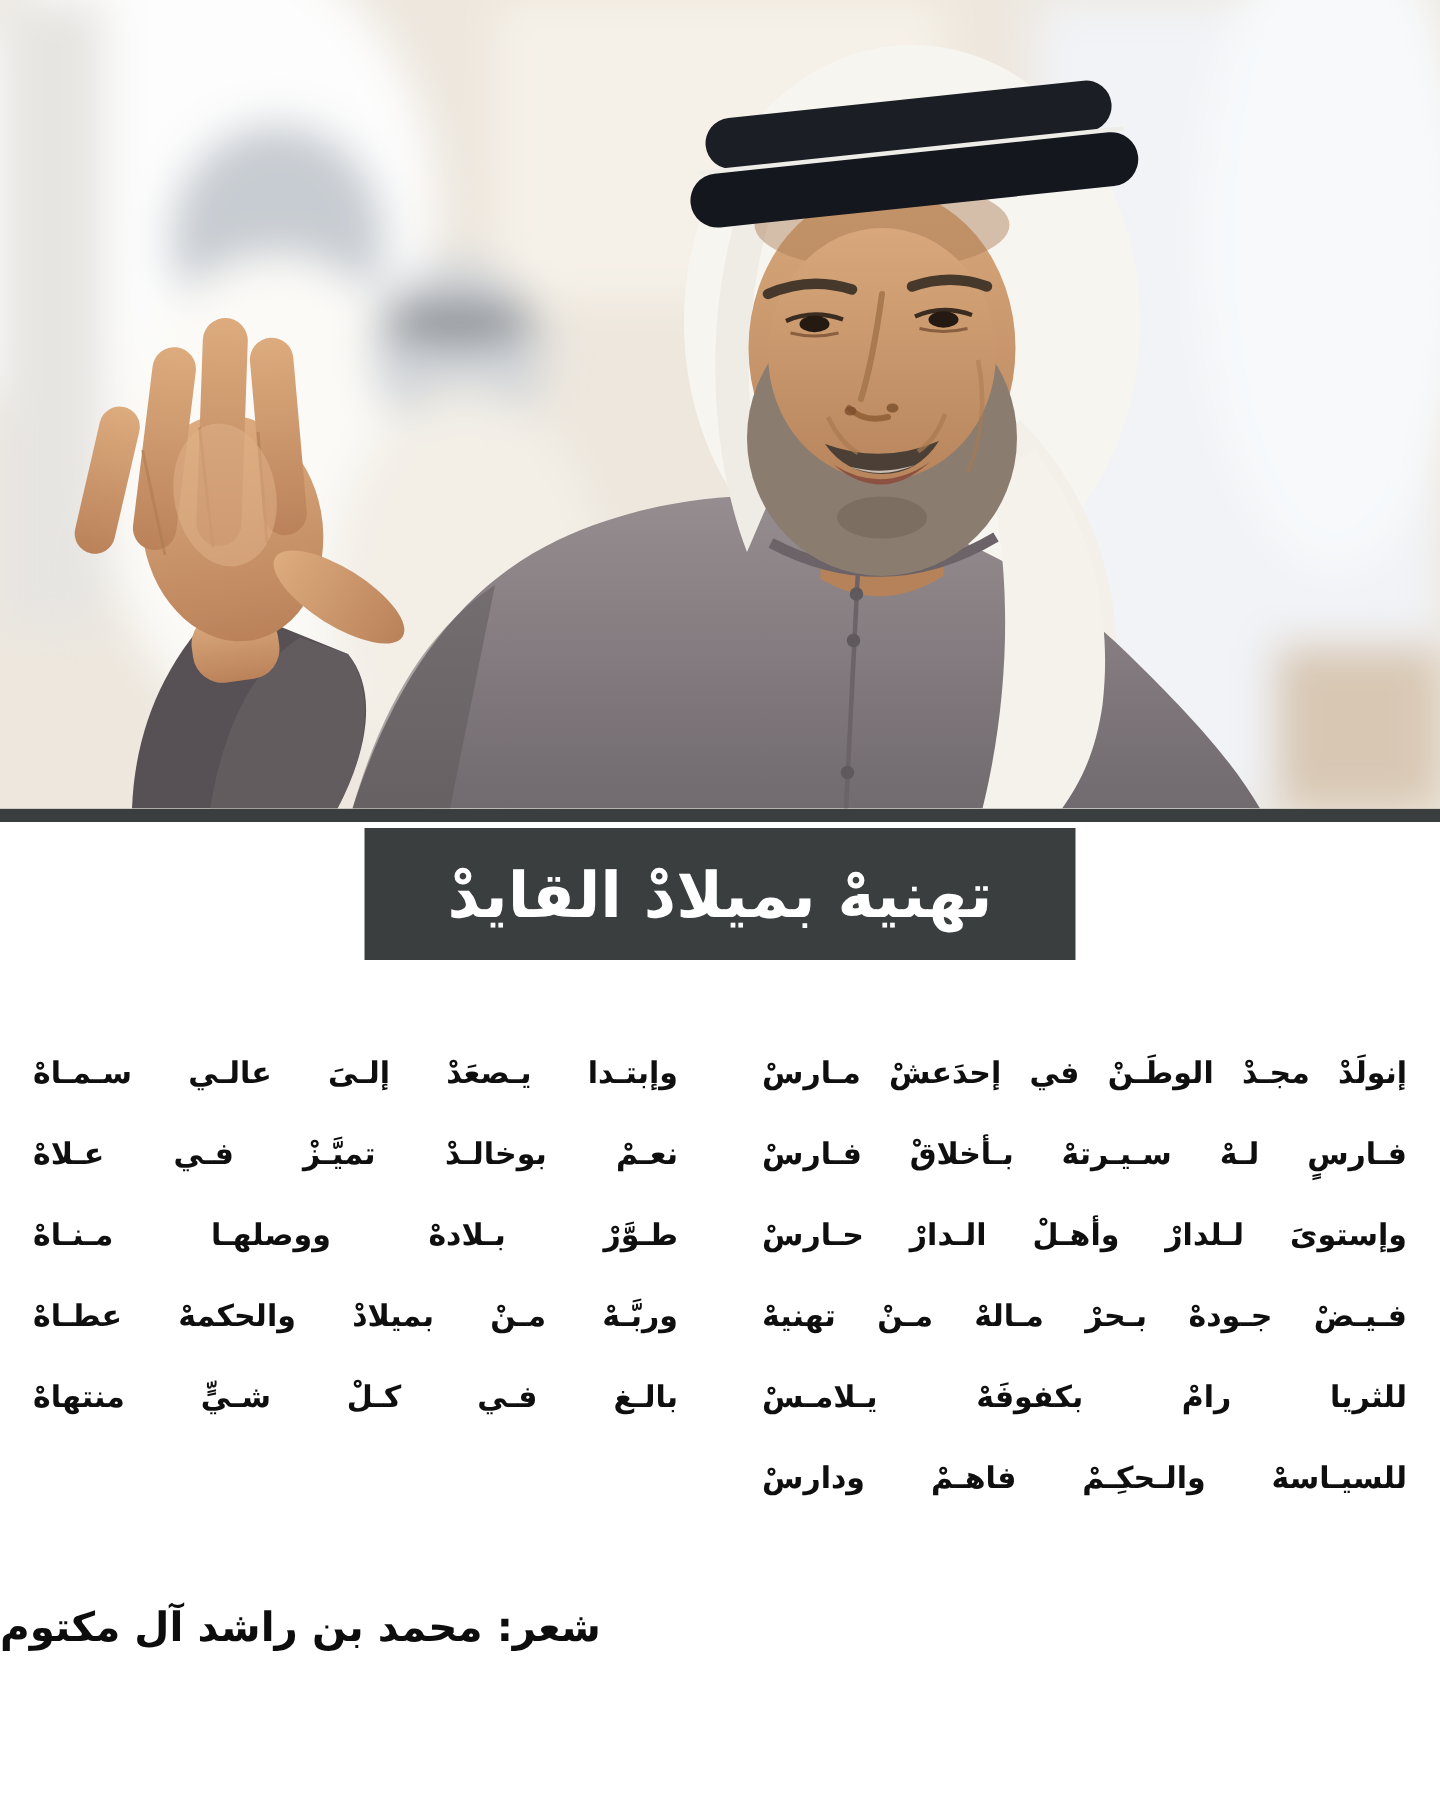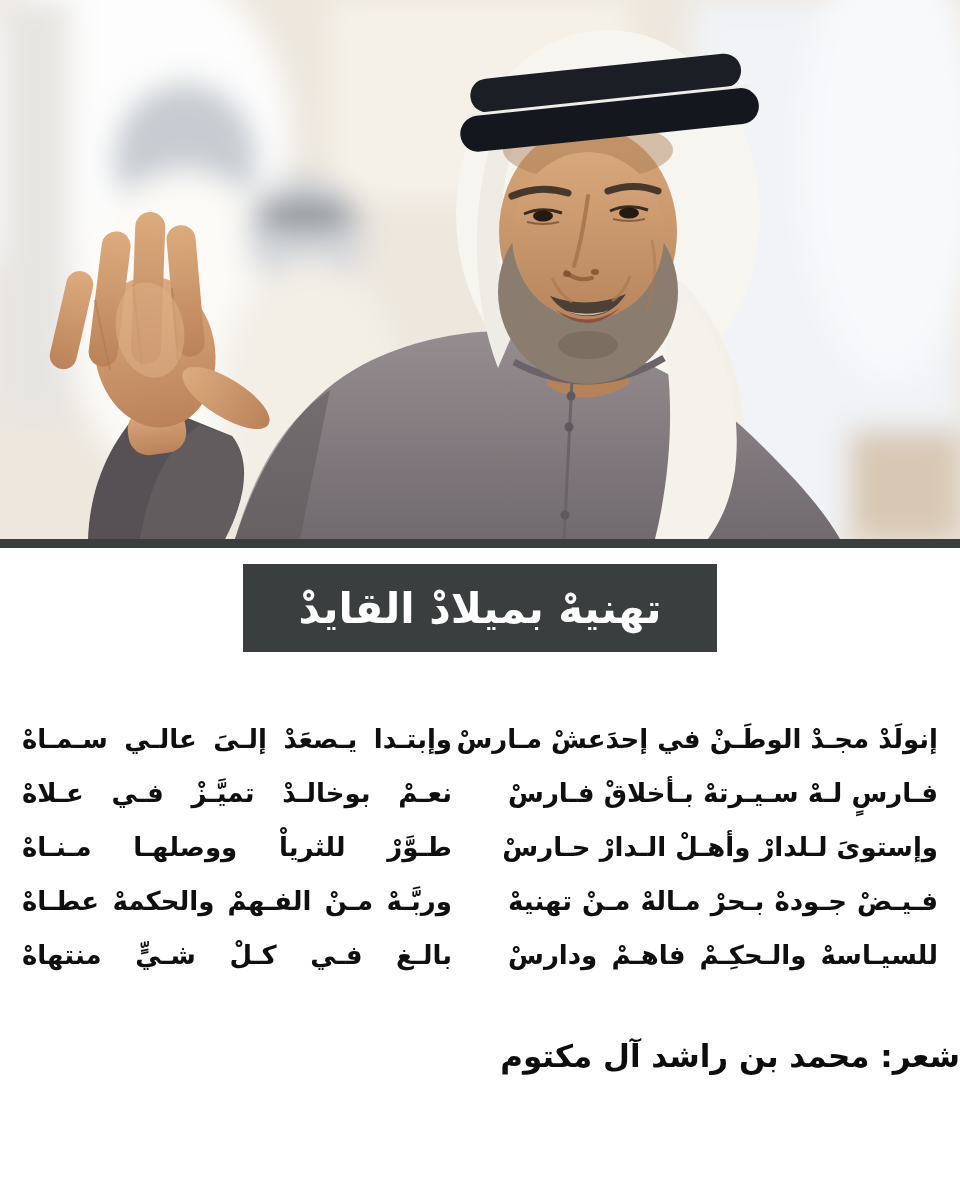--- a/index.html
+++ b/index.html
@@ -6,40 +6,40 @@
   body{
     width:960px;height:1200px;overflow:hidden;background:#ffffff;
     font-family:"DejaVu Sans",sans-serif;
   }
   
   .photo{position:relative;width:960px;height:539px;overflow:hidden;background:#ede7de;}
   .photo svg{display:block;}
   
   .strip{width:960px;height:9px;background:#3a3e3f;}
   .title-box{
-    width:474px;height:88px;margin:16px auto;background:#3a3e3f;
+    width:474px;height:88px;margin:4px auto;background:#3a3e3f;
     display:flex;align-items:center;justify-content:center;
   }
   .title-box .title{
     color:#ffffff;font-size:42px;font-weight:bold;direction:rtl;white-space:nowrap;
   }
   
   .poem{
     direction:rtl;display:flex;gap:56px;padding:44px 22px 0 22px;
   }
   .poem .col{flex:1;min-width:0;}
   .poem .line{
-    direction:rtl;color:#0f0f0f;font-weight:bold;font-size:26px;line-height:54px;
+    direction:rtl;color:#0f0f0f;font-weight:bold;font-size:20px;line-height:54px;
     text-align:justify;text-align-last:justify;-moz-text-align-last:justify;
     white-space:nowrap;overflow:visible;
   }
   
   .attribution{
-    margin-top:54px;text-align:right;direction:rtl;
-    color:#0d0d0d;font-size:31px;font-weight:bold;line-height:40px;padding-left:36px;
+    margin-top:54px;text-align:left;direction:rtl;
+    color:#0d0d0d;font-size:27px;font-weight:bold;line-height:40px;
   }
 </style>
 </head>
 <body>
 
 <div class="photo">
   <svg width="960" height="539" viewBox="0 0 960 539">
     <defs>
       <filter id="fblur" x="-30%" y="-30%" width="160%" height="160%">
           <feGaussianBlur stdDeviation="14"></feGaussianBlur>
@@ -158,24 +158,25 @@
 <div class="title-box">
   <span class="title">تهنيهْ بميلادْ القايدْ</span>
 </div>
 
 <div class="poem">
   <div class="col">
     <div class="line">إنولَدْ مجـدْ الوطَـنْ في إحدَعشْ مـارسْ</div>
     <div class="line">فـارسٍ لـهْ سـيـرتهْ بـأخلاقْ فـارسْ</div>
     <div class="line">وإستوىَ لـلدارْ وأهـلْ الـدارْ حـارسْ</div>
     <div class="line">فـيـضْ جـودهْ بـحرْ مـالهْ مـنْ تهنيهْ</div>
+    <div class="line">للثريا رامْ بكفوفَهْ يـلامـسْ</div>
     <div class="line">للسيـاسهْ والـحكِـمْ فاهـمْ ودارسْ</div>
   </div>
   <div class="col">
     <div class="line">وإبتـدا يـصعَدْ إلـىَ عالـي سـمـاهْ</div>
     <div class="line">نعـمْ بوخالـدْ تميَّـزْ فـي عـلاهْ</div>
-    <div class="line">طـوَّرْ للثرياْ ووصلهـا مـنـاهْ</div>
-    <div class="line">وربَّـهْ مـنْ الفـهمْ والحكمهْ عطـاهْ</div>
+    <div class="line">طـوَّرْ بـلادهْ ووصلهـا مـنـاهْ</div>
+    <div class="line">وربَّـهْ مـنْ بميلادْ والحكمهْ عطـاهْ</div>
     <div class="line">بالـغ فـي كـلْ شـيٍّ منتهاهْ</div>
   </div>
 </div>
 
 <div class="attribution">شعر: محمد بن راشد آل مكتوم</div>
 
 </body></html>

